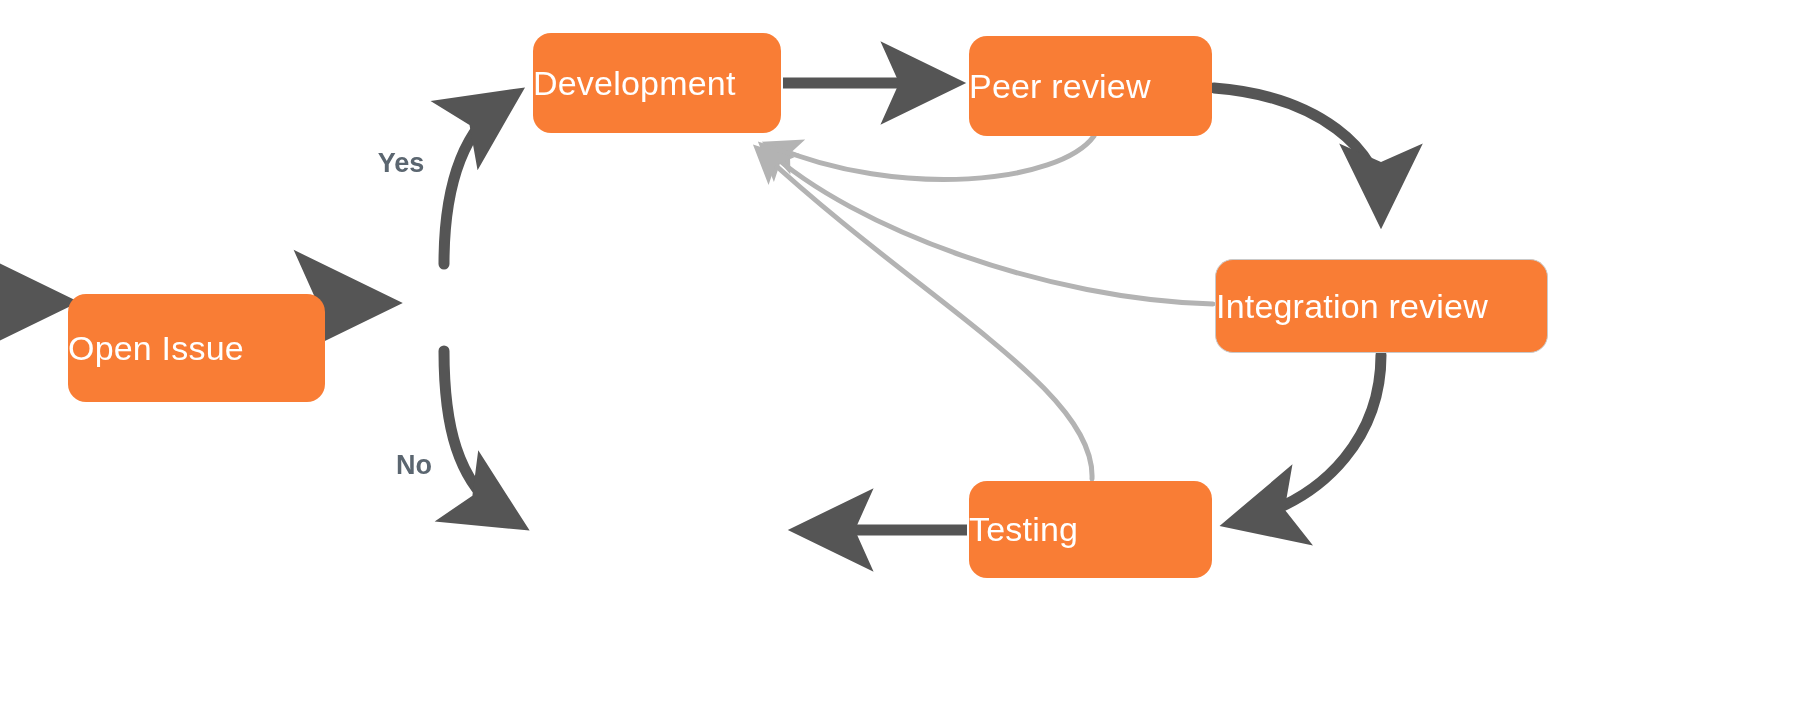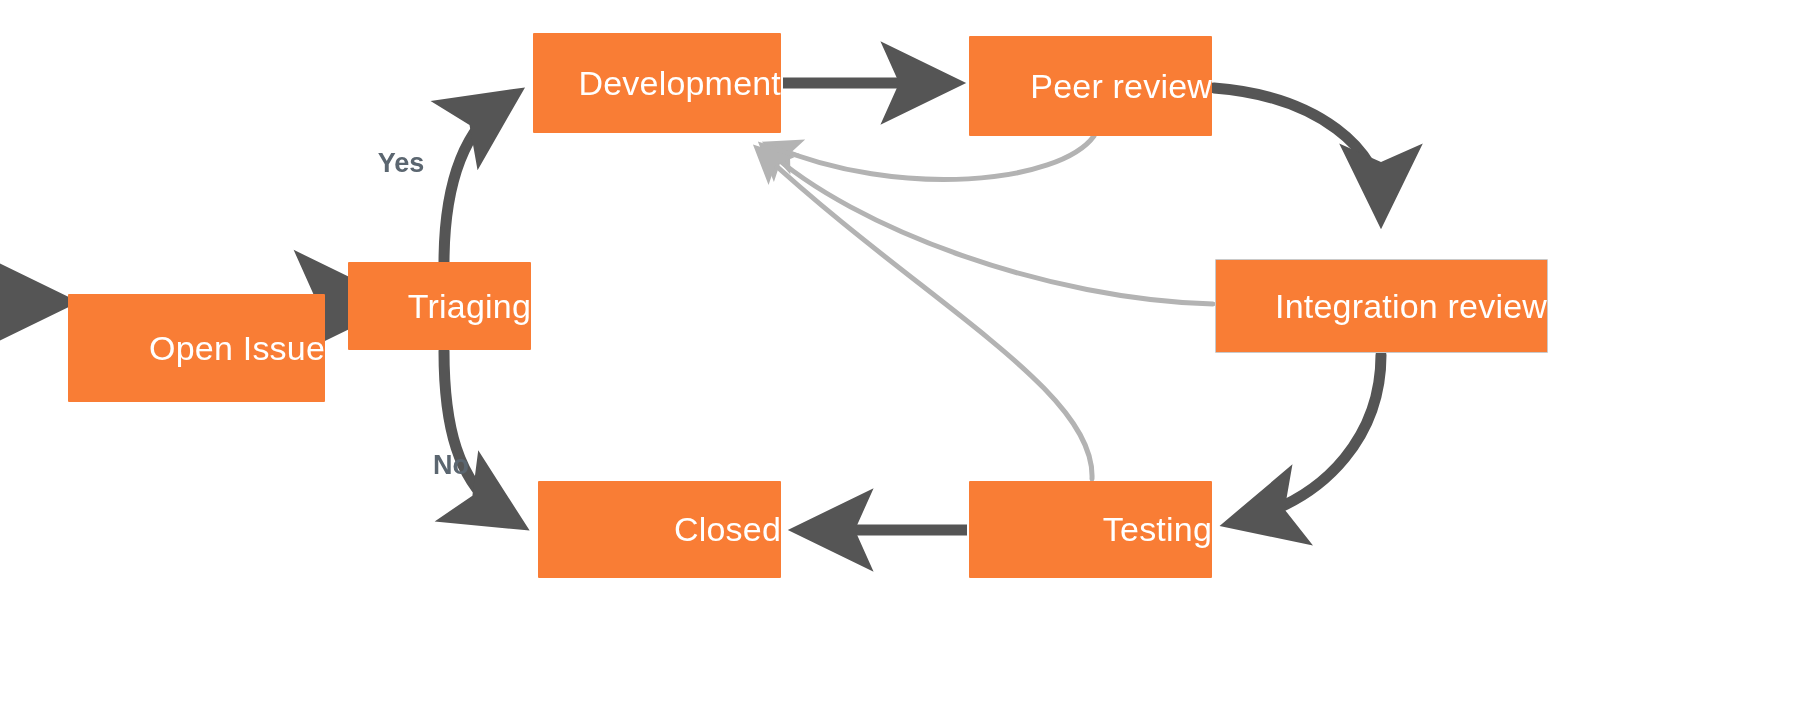--- a/index.html
+++ b/index.html
@@ -2,22 +2,22 @@
 <html><head>
 <meta charset="utf-8">
 <style>
   html,body{margin:0;padding:0;background:#ffffff;}
   body{width:1797px;height:712px;overflow:hidden;font-family:"Liberation Sans","DejaVu Sans",sans-serif;}
   #stage{position:relative;width:1797px;height:712px;background:#fff;}
   #edges{position:absolute;left:0;top:0;width:1797px;height:712px;}
   .node{
     position:absolute;
     background:#F97D35;
-    border-radius:1px;
-    display:flex;align-items:center;justify-content:flex-end;
+    border-radius:18px;
+    display:flex;align-items:center;justify-content:flex-start;
     color:#ffffff;
     font-size:34px;
     font-weight:400;
     letter-spacing:.2px;
     white-space:nowrap;
     box-sizing:border-box;
   }
   .node.bordered{border:1.5px solid #c9c9c9;}
   .edge-label{
     position:absolute;
@@ -99,40 +99,34 @@
 
     <g>
       <path d="M1092,479 C1096,390 920,300 761,152" stroke="#b3b3b3" stroke-width="5" fill="none" stroke-linecap="round" marker-end="url(#ah-light)"></path>
     </g>
   </svg>
 
   <div class="node" style="left:68px;top:294px;width:257px;height:108px;">
     <span>Open Issue</span>
   </div>
 
-  <div class="node" style="left:348px;top:262px;width:183px;height:88px;">
-    <span>Triaging</span>
-  </div>
 
   <div class="node" style="left:533px;top:33px;width:248px;height:100px;">
     <span>Development</span>
   </div>
 
   <div class="node" style="left:969px;top:36px;width:243px;height:100px;">
     <span>Peer review</span>
   </div>
 
   <div class="node" style="left:969px;top:481px;width:243px;height:97px;">
     <span>Testing</span>
   </div>
 
   <div class="node bordered" style="left:1215px;top:259px;width:333px;height:94px;">
     <span>Integration review</span>
   </div>
 
-  <div class="node" style="left:538px;top:481px;width:243px;height:97px;">
-    <span>Closed</span>
-  </div>
 
   <div class="edge-label" style="left:401px;top:163px;">Yes</div>
-  <div class="edge-label" style="left:414px;top:465px;margin-left:37px;">No</div>
+  <div class="edge-label" style="left:414px;top:465px;">No</div>
 
 </div>
 
 </body></html>

